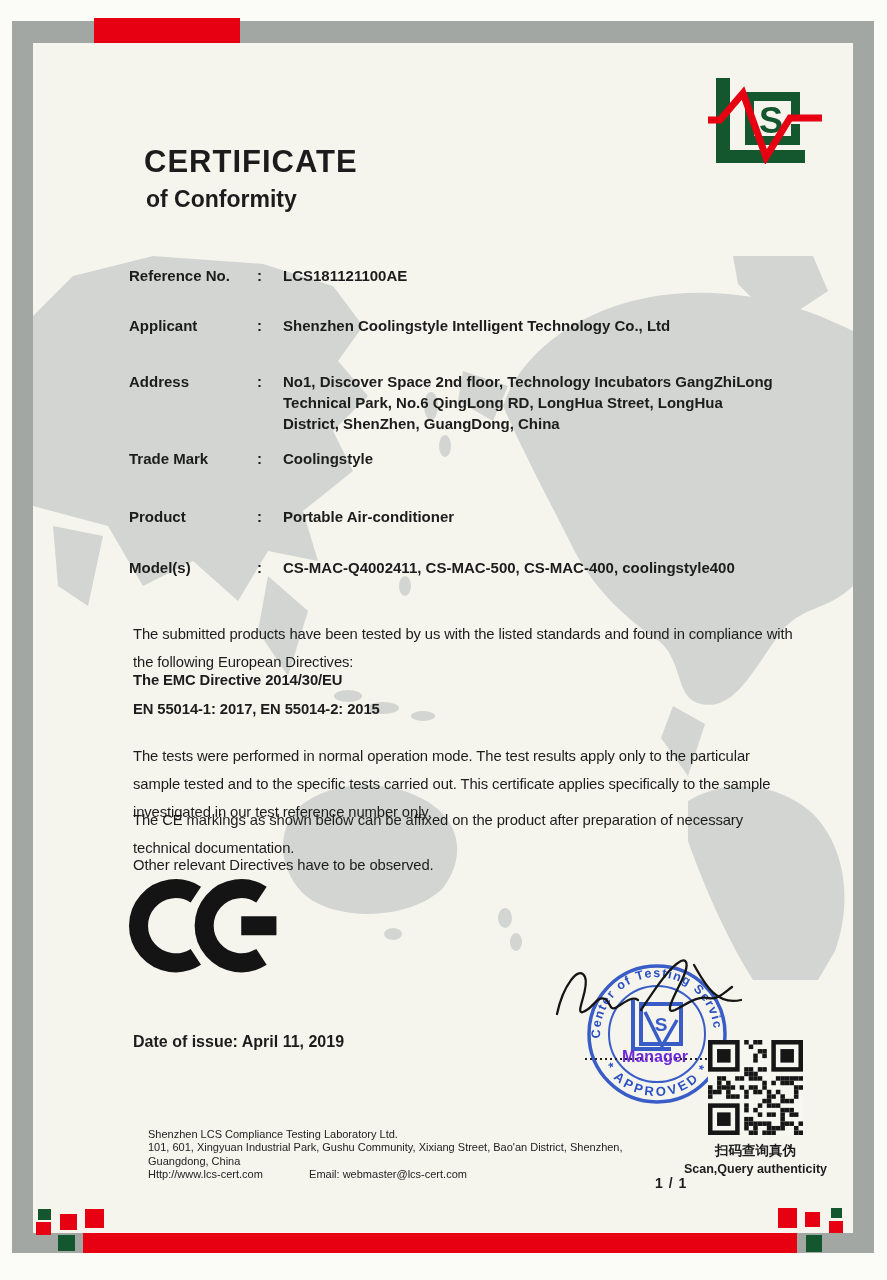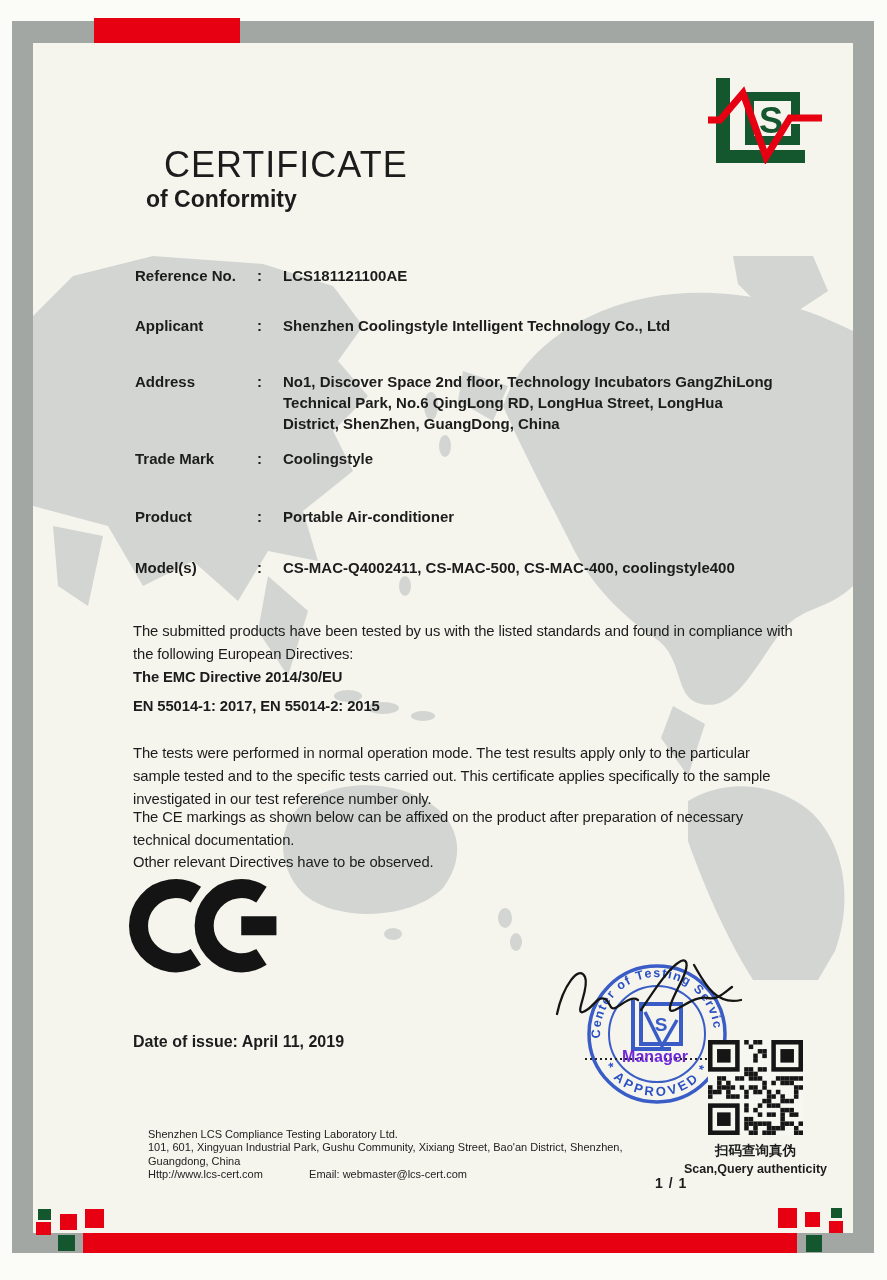--- a/index.html
+++ b/index.html
@@ -13,27 +13,27 @@
   
   .inner{left:33px;top:43px;width:820px;height:1190px;background:#f5f5ee;z-index:1;}
   .map{left:33px;top:256px;width:820px;height:724px;z-index:1;}
   
   .frame{z-index:3;}
   .gray{background:#a3a7a4;}
   .red{background:#e60012;}
   .green{background:#14572f;}
   
   .content{z-index:2;}
-  .title{left:144px;top:144px;font-size:36px;font-weight:normal;letter-spacing:1px;margin-left:20px;}
+  .title{left:144px;top:144px;font-size:31px;font-weight:bold;letter-spacing:1px;}
   .subtitle{left:146px;top:186px;font-size:23px;font-weight:bold;}
   .frow{font-size:15px;font-weight:bold;line-height:21px;}
-  .flabel{position:absolute;left:135px;width:118px;}
+  .flabel{position:absolute;left:129px;width:118px;}
   .fcolon{position:absolute;left:257px;}
   .fvalue{position:absolute;left:283px;width:497px;}
-  .para{left:133px;width:662px;font-size:14.8px;line-height:23px;letter-spacing:-0.1px;}
+  .para{left:133px;width:662px;font-size:14.8px;line-height:28px;letter-spacing:-0.1px;}
   .bold{font-weight:bold;}
   .date{left:133px;top:1033px;font-size:16px;font-weight:bold;}
   .qrwrap{left:683px;top:1040px;width:145px;text-align:center;}
   .qrsvg{display:block;margin:0 auto;background:#f7f7f1;}
   .qrzh{font-size:13.5px;font-weight:bold;margin-top:7px;}
   .qren{font-size:12.5px;font-weight:bold;margin-top:2px;}
   .footer{left:148px;top:1128px;font-size:11px;line-height:13.4px;color:#222;}
   .fcol{display:inline-block;width:158px;}
   .pagenum{left:655px;top:1175px;font-size:14px;font-weight:bold;letter-spacing:1px;}
   .mgr{left:595px;top:1048px;width:120px;text-align:center;font-size:16px;font-weight:bold;color:#6d28d9;z-index:2;}

